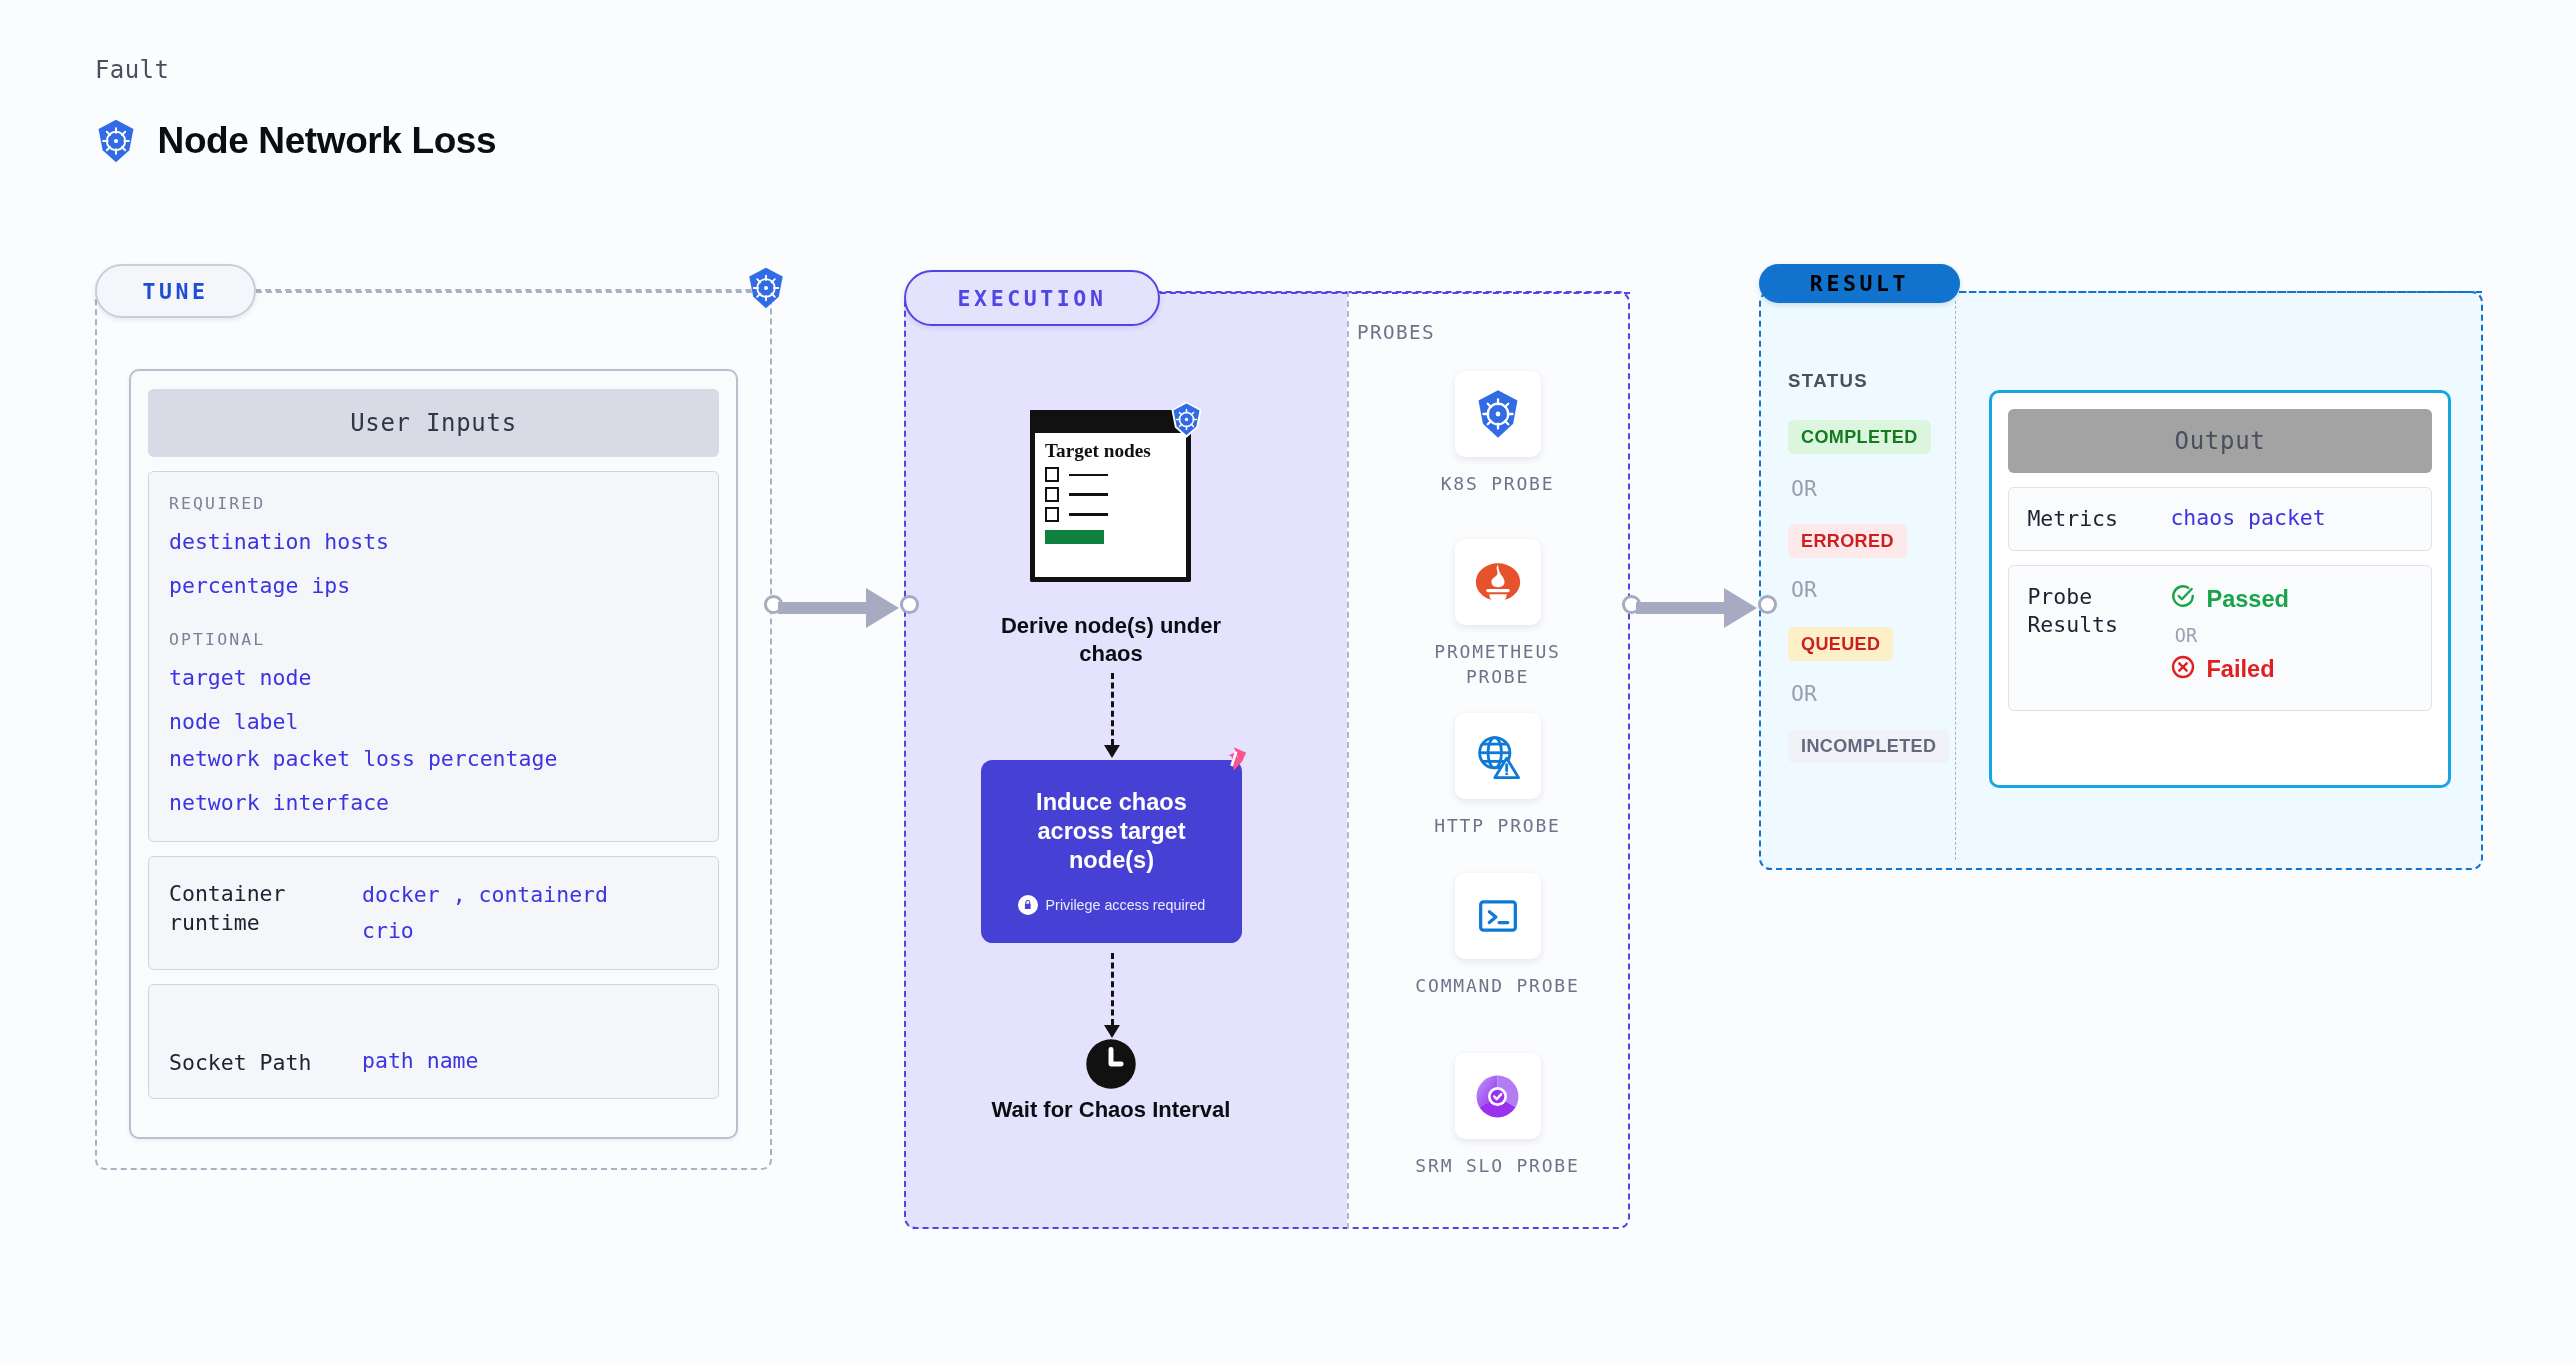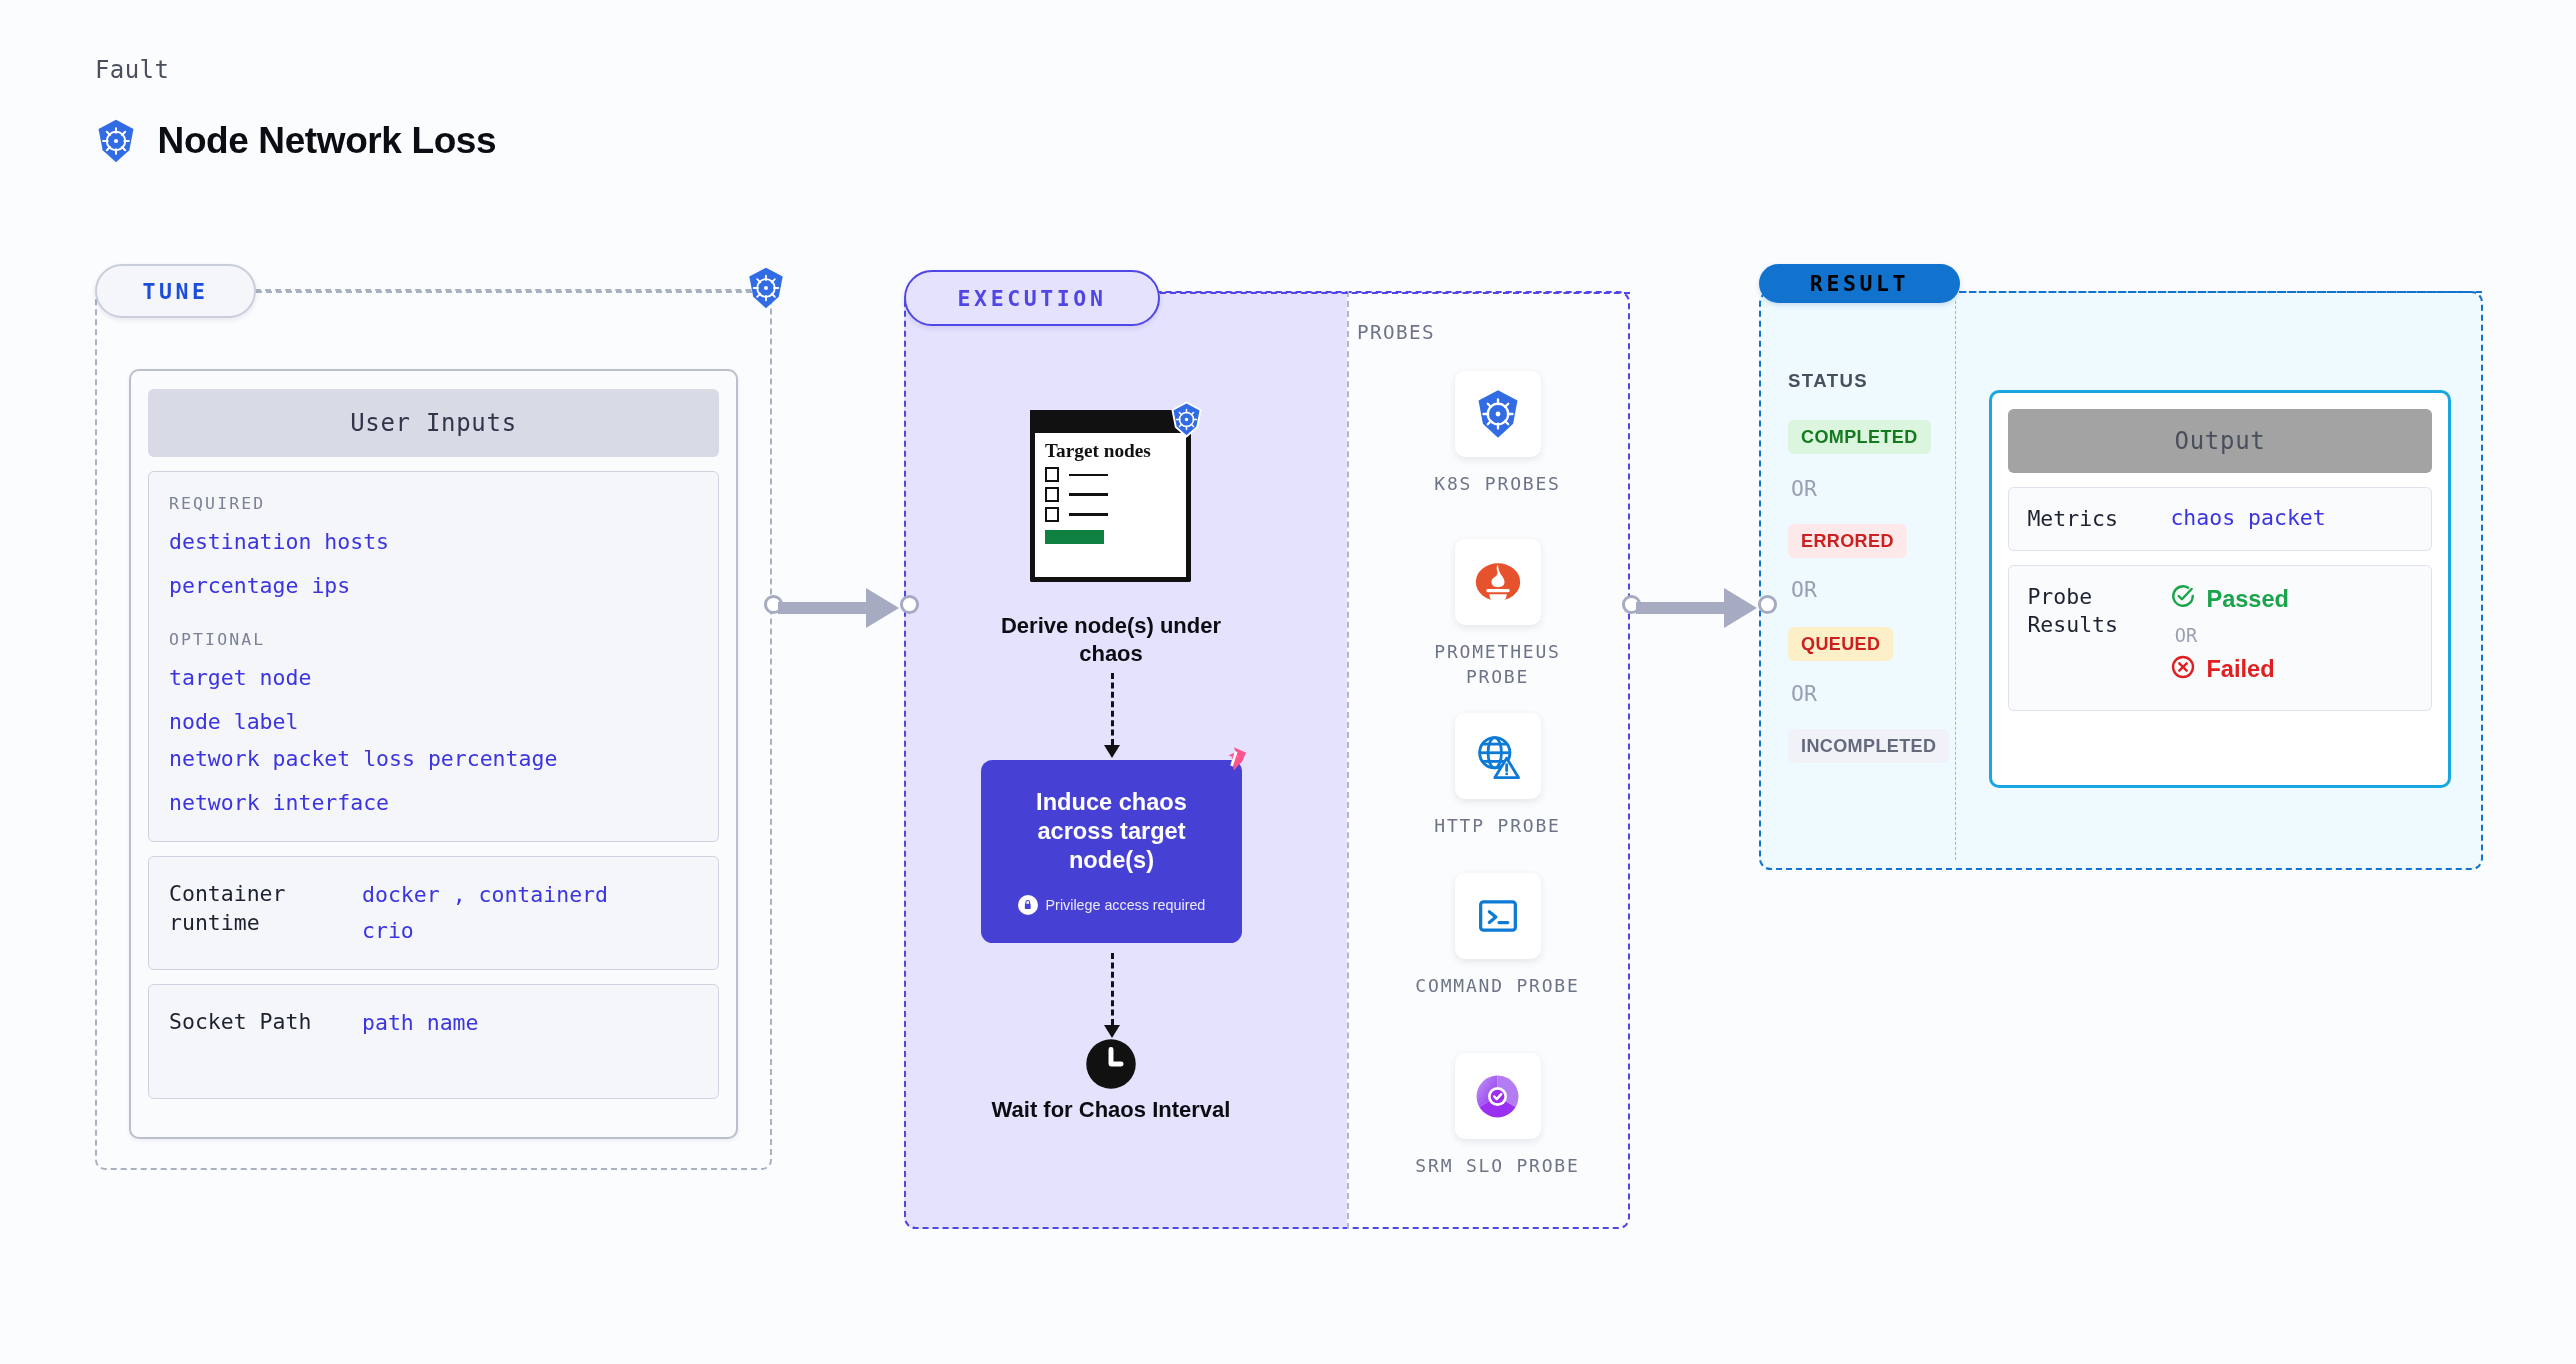--- a/index.html
+++ b/index.html
@@ -393,21 +393,21 @@
       <div class="sub-values">
         <div class="val tight">
           <span>docker</span>
           <span class="val-sep">,</span>
           <span>containerd</span>
         </div>
         <div class="val nom">crio</div>
       </div>
     </div>
 
-    <div class="sub-card" style="height:115px; align-items:flex-start;">
+    <div class="sub-card" style="height:115px; align-items:flex-end;">
       <div class="sub-label">Socket Path</div>
       <div class="sub-values">
         <div class="val nom">path name</div>
       </div>
     </div>
   </div>
 
   <div class="connector" style="left:764px; top:595px; width:158px; height:18.6px;">
     <div class="conn-ring" style="left:0;"></div>
     <div class="conn-shaft" style="left:14.3px; width:93px;"></div>
@@ -511,21 +511,21 @@
             <line x1="50" y1="68" x2="50" y2="77"></line>
           <line x1="23" y1="50" x2="32" y2="50"></line>
             <line x1="68" y1="50" x2="77" y2="50"></line>
           <line x1="31" y1="31" x2="37" y2="37"></line>
             <line x1="63" y1="63" x2="69" y2="69"></line>
           <line x1="69" y1="31" x2="63" y2="37"></line>
             <line x1="37" y1="63" x2="31" y2="69"></line>
         </g>
       </svg>
     </div>
-    <div class="probe-label">K8S PROBES</div>
+    <div class="probe-label">K8S PROBE</div>
   </div>
 
   <div class="probe-item p2">
     <div class="probe-tile">
       <svg width="56" height="56" viewBox="0 0 48 48">
         <ellipse cx="24" cy="24" rx="19" ry="16" fill="#e6522c"></ellipse>
         <path d="M24 9c-3 4 1 6-1 9-1.6 2.4-4.6 2.4-4.6 6 0 3 2.6 4.4 5.6 4.4s5.6-1.4 5.6-4.4c0-5-5-5.4-5.6-15z" fill="#fff"></path>
         <rect x="14" y="30" width="20" height="2.8" rx="1.2" fill="#fff"></rect>
         <path d="M16.5 34.5h15a7.5 7.5 0 0 1-15 0z" fill="#fff"></path>
       </svg>

